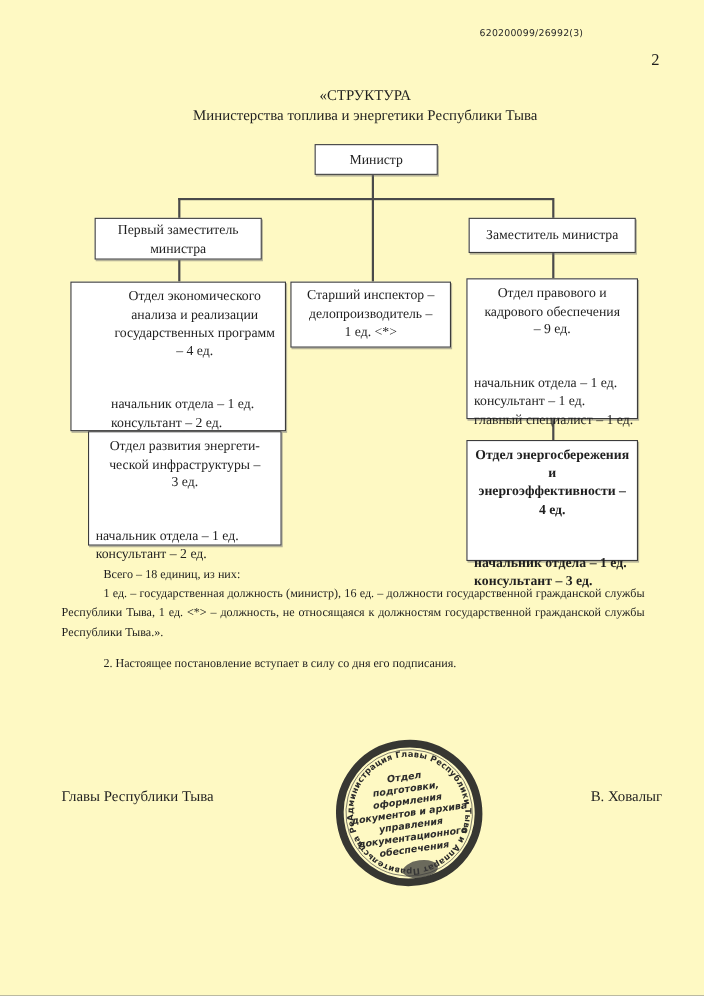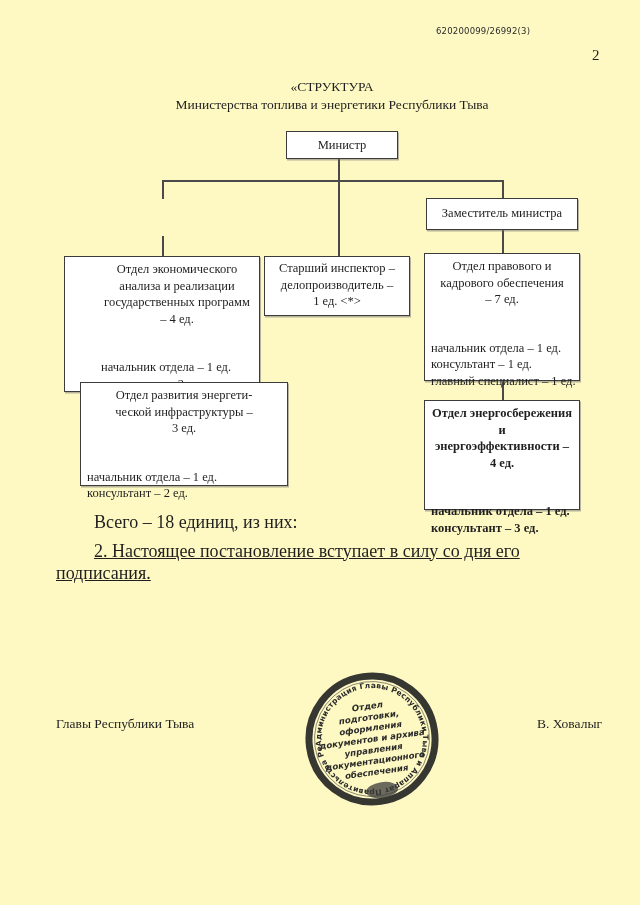--- a/index.html
+++ b/index.html
@@ -18,25 +18,25 @@
   .obox{
     position:absolute;border:1.5px solid #3c3c3c;background:#fff;
     box-sizing:border-box;font-size:12.5px;line-height:16.5px;
     box-shadow:1px 1.5px 0 rgba(110,110,110,.5);
   }
   .obox .ttl{text-align:center;padding:4px 3px 0 3px;}
   .obox .staff{margin-top:32px;padding-left:6px;text-align:left;}
   .ml{white-space:pre-line;}
   .cline{position:absolute;background:#4a4a4a;}
   
-  .text-block{position:absolute;left:56px;top:514px;width:530px;font-size:18px;}
+  .text-block{position:absolute;left:56px;top:514px;width:530px;font-size:11px;}
   .text-block p{margin:0;text-indent:38px;}
   .p-tight{line-height:17.5px;}
   .p-just{text-align:justify;}
-  .p-item2{line-height:22px;margin-top:8px !important;text-decoration:underline;}
+  .p-item2{line-height:22px;margin-top:8px !important;}
   .p-item3{line-height:22.5px;}
   .sig-row{position:absolute;left:56px;top:716px;width:546px;display:flex;
     justify-content:space-between;font-size:13.5px;}
   .stamp-wrap{position:absolute;left:296px;top:663px;width:152px;height:152px;
     transform:rotate(-8deg);}
   .stamp-wrap svg{display:block;}
 </style>
 </head>
 <body>
 
@@ -56,20 +56,22 @@
   <div class="cline" style="left:502px;top:180px;width:1.5px;height:19px;"></div>
   <div class="cline" style="left:162px;top:236px;width:1.5px;height:20px;"></div>
   <div class="cline" style="left:502px;top:230px;width:1.5px;height:23px;"></div>
   <div class="cline" style="left:166px;top:391px;width:1.5px;height:11px;"></div>
   <div class="cline" style="left:502px;top:380px;width:1.5px;height:20px;"></div>
 
   <div class="obox" style="left:286px;top:131px;width:112px;height:28px;text-align:center;line-height:26px;">
     <span>Министр</span>
   </div>
 
+  <div class="obox ml" style="left:86px;top:198px;width:152px;height:38px;text-align:center;padding-top:2px;">Первый заместитель
+министра</div>
 
   <div class="obox" style="left:426px;top:198px;width:152px;height:32px;text-align:center;line-height:29px;">
     <span>Заместитель министра</span>
   </div>
 
   <div class="obox" style="left:64px;top:256px;width:196px;height:136px;padding-left:30px;">
     <div class="ttl ml">Отдел экономического
 анализа и реализации
 государственных программ
 – 4 ед.</div>
@@ -78,44 +80,45 @@
 главный специалист – 1 ед.</div>
   </div>
 
   <div class="obox ml" style="left:264px;top:256px;width:146px;height:60px;text-align:center;padding-top:3px;">Старший инспектор –
 делопроизводитель –
 1 ед.  &lt;*&gt;</div>
 
   <div class="obox" style="left:424px;top:253px;width:156px;height:128px;">
     <div class="ttl ml">Отдел правового и
 кадрового обеспечения
-– 7 ед.</div>
+– 9 ед.</div>
     <div class="staff ml">начальник отдела – 1 ед.
 консультант – 1 ед.
 главный специалист – 1 ед.</div>
   </div>
 
-  <div class="obox" style="left:80px;top:382px;width:208px;height:104px;">
+  <div class="obox" style="left:80px;top:392px;width:176px;height:104px;">
     <div class="ttl ml">Отдел развития энергети-
 ческой инфраструктуры –
 3 ед.</div>
     <div class="staff ml">начальник отдела – 1 ед.
 консультант – 2 ед.</div>
   </div>
 
   <div class="obox" style="left:424px;top:400px;width:156px;height:110px;font-weight:bold;">
     <div class="ttl ml">Отдел энергосбережения и
 энергоэффективности –
 4 ед.</div>
     <div class="staff ml">начальник отдела – 1 ед.
 консультант – 3 ед.</div>
   </div>
 
   <div class="text-block">
     <p class="p-tight">Всего – 18 единиц, из них:</p>
+    <p class="p-tight p-just">1 ед. – государственная должность (министр), 16 ед. – должности государственной гражданской службы Республики Тыва, 1 ед. &lt;*&gt; – должность, не относящаяся к должностям государственной гражданской службы Республики Тыва.».</p>
     <p class="p-item2">2. Настоящее постановление вступает в силу со дня его подписания.</p>
   </div>
 
   <div class="sig-row">
     <span>Главы Республики Тыва</span>
     <span>В. Ховалыг</span>
   </div>
 
   <div class="stamp-wrap">
     <svg width="152" height="152" viewBox="0 0 152 152">

